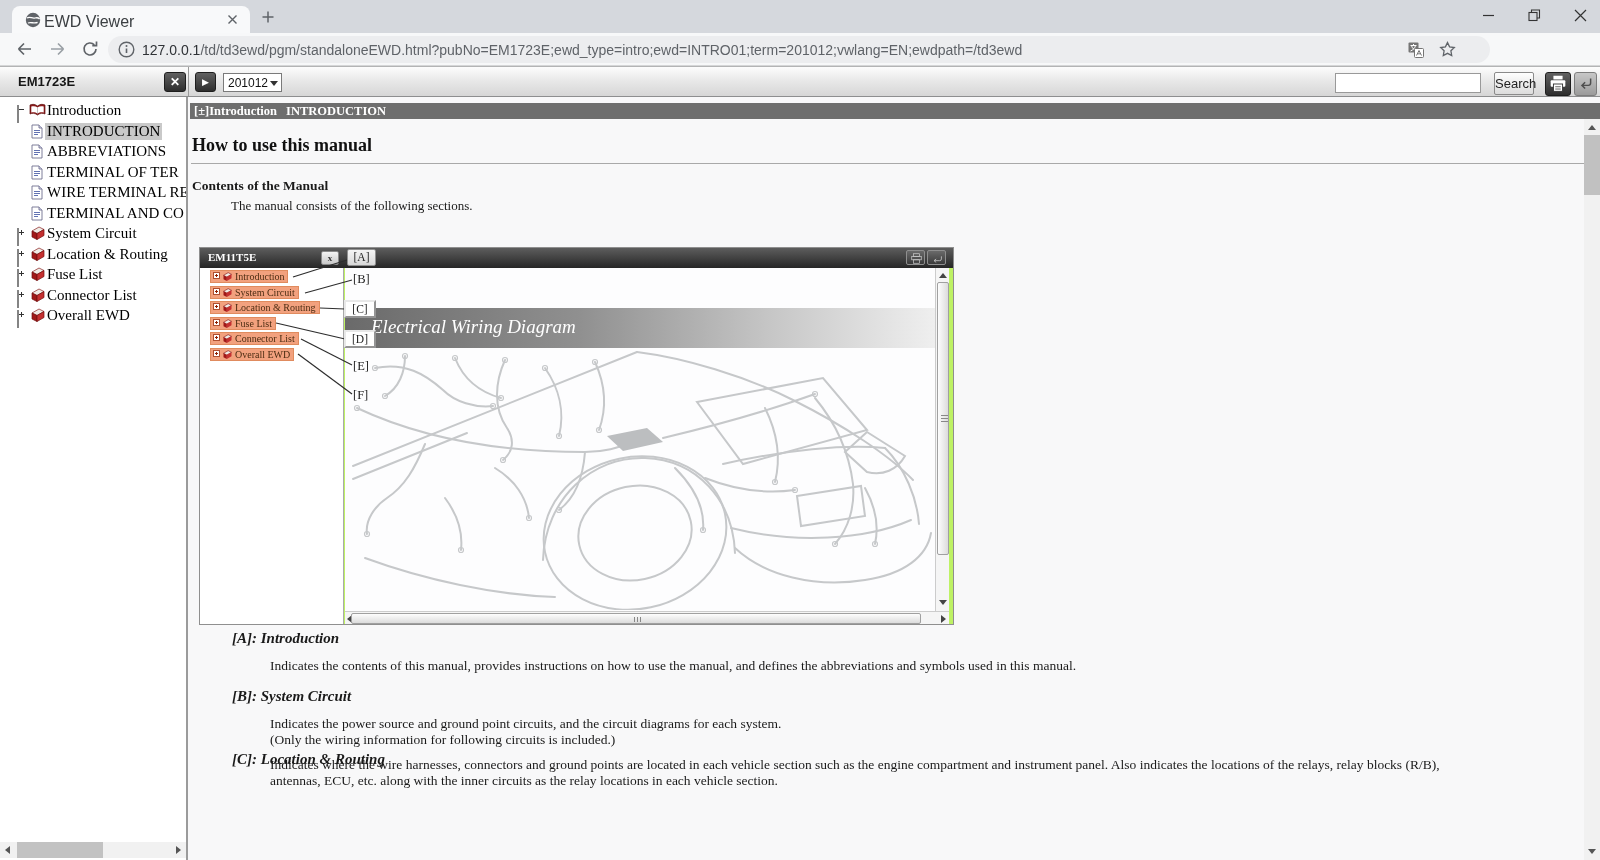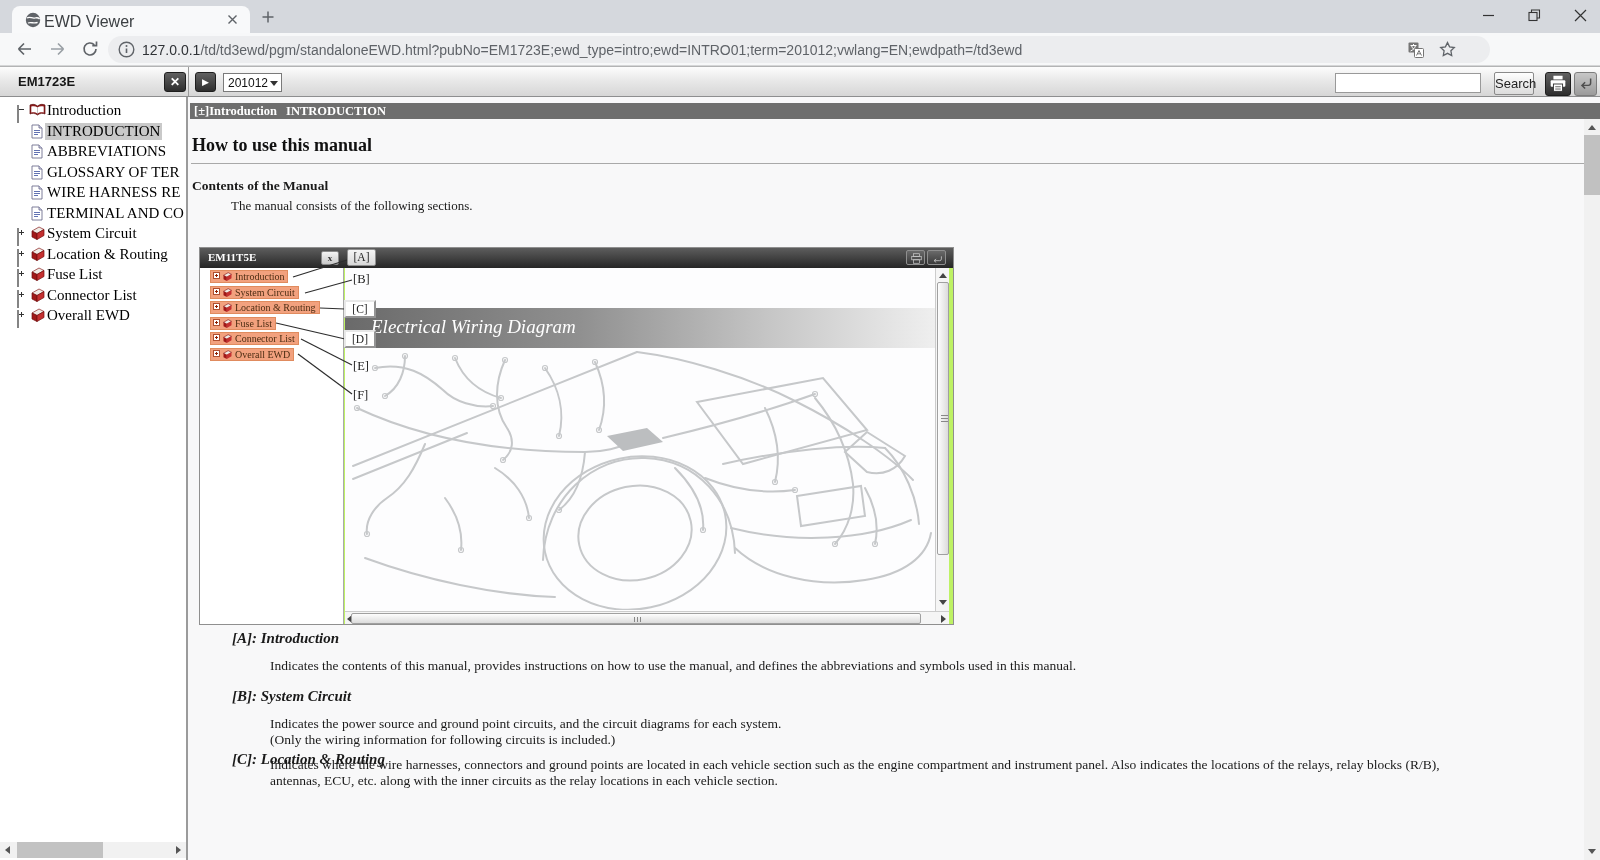--- a/index.html
+++ b/index.html
@@ -240,29 +240,29 @@
         <path d="M3 6.5 h6 M3 8.5 h6 M3 10.5 h4" stroke="#3a4ea0" stroke-width="0.8"></path>
       </svg>
       <span class="tlabel">ABBREVIATIONS</span>
     </div>
     <div class="trow">
       <svg class="ticon" style="left:31px;" width="12" height="15" viewBox="0 0 12 15">
         <path d="M1 1 H8 L11 4 V14 H1 Z" fill="#fff" stroke="#6f6f8f" stroke-width="0.9"></path>
         <path d="M8 1 V4 H11" fill="#d8d8ee" stroke="#6f6f8f" stroke-width="0.9"></path>
         <path d="M3 6.5 h6 M3 8.5 h6 M3 10.5 h4" stroke="#3a4ea0" stroke-width="0.8"></path>
       </svg>
-      <span class="tlabel">GLOSSARY OF TER</span>
+      <span class="tlabel">TERMINAL OF TER</span>
     </div>
     <div class="trow">
       <svg class="ticon" style="left:31px;" width="12" height="15" viewBox="0 0 12 15">
         <path d="M1 1 H8 L11 4 V14 H1 Z" fill="#fff" stroke="#6f6f8f" stroke-width="0.9"></path>
         <path d="M8 1 V4 H11" fill="#d8d8ee" stroke="#6f6f8f" stroke-width="0.9"></path>
         <path d="M3 6.5 h6 M3 8.5 h6 M3 10.5 h4" stroke="#3a4ea0" stroke-width="0.8"></path>
       </svg>
-      <span class="tlabel">WIRE HARNESS RE</span>
+      <span class="tlabel">WIRE TERMINAL RE</span>
     </div>
     <div class="trow">
       <svg class="ticon" style="left:31px;" width="12" height="15" viewBox="0 0 12 15">
         <path d="M1 1 H8 L11 4 V14 H1 Z" fill="#fff" stroke="#6f6f8f" stroke-width="0.9"></path>
         <path d="M8 1 V4 H11" fill="#d8d8ee" stroke="#6f6f8f" stroke-width="0.9"></path>
         <path d="M3 6.5 h6 M3 8.5 h6 M3 10.5 h4" stroke="#3a4ea0" stroke-width="0.8"></path>
       </svg>
       <span class="tlabel">TERMINAL AND CO</span>
     </div>
     <div class="trow">

